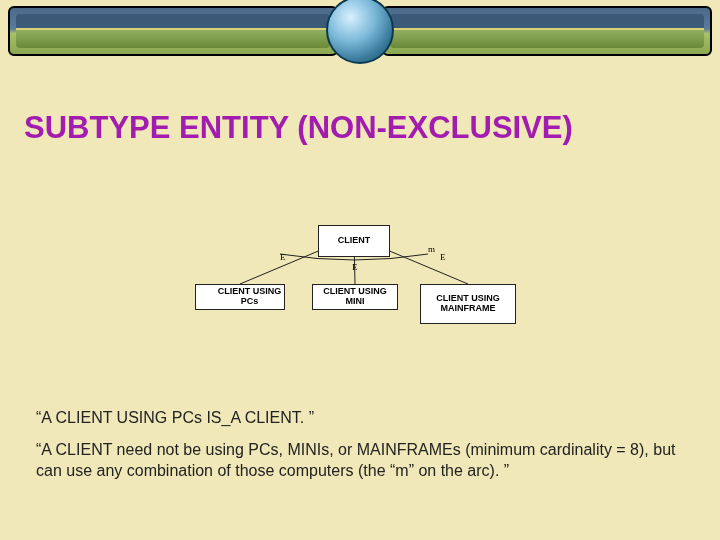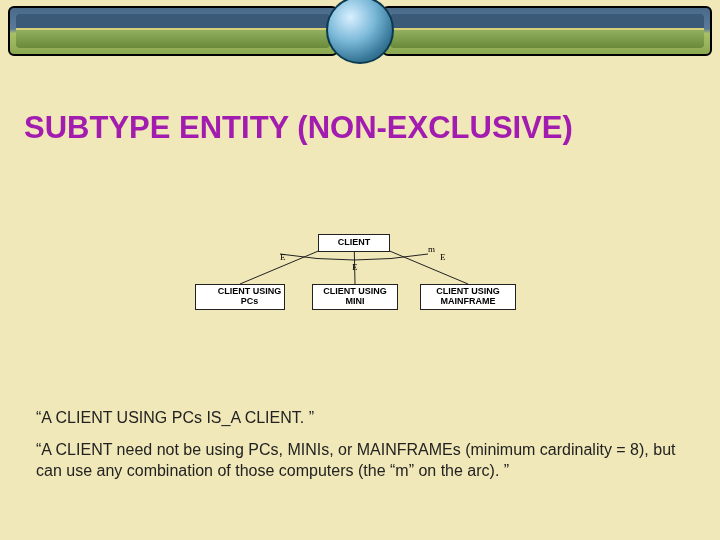--- a/index.html
+++ b/index.html
@@ -69,24 +69,24 @@
     border: 1px solid #222;
     font-size: 9px;
     font-weight: bold;
     text-align: center;
     display: flex;
     align-items: center;
     justify-content: center;
     line-height: 1.1;
     padding: 2px;
   }
-  .supertype { top: 16px; left: 198px; width: 72px; height: 18px; }
+  .supertype { top: 7px; left: 198px; width: 72px; height: 32px; }
   .sub0 { top: 66px; left: 75px; width: 90px; height: 26px; padding-left: 21px; }
   .sub1 { top: 66px; left: 192px; width: 86px; height: 26px; }
-  .sub2 { top: 66px; left: 300px; width: 96px; height: 26px; }
+  .sub2 { top: 66px; left: 300px; width: 96px; height: 40px; }
   .diagram svg { position: absolute; top: 0; left: 0; }
   .note {
     position: absolute;
     left: 36px;
     right: 36px;
     font-weight: normal;
     font-size: 16px;
     color: #222;
     line-height: 1.3;
   }

